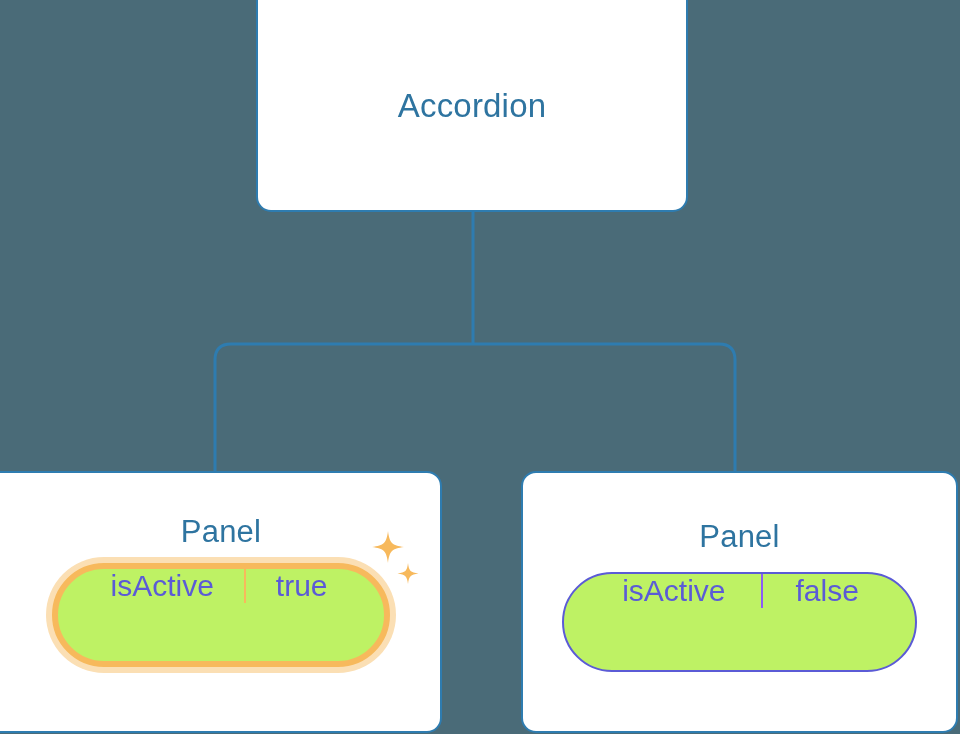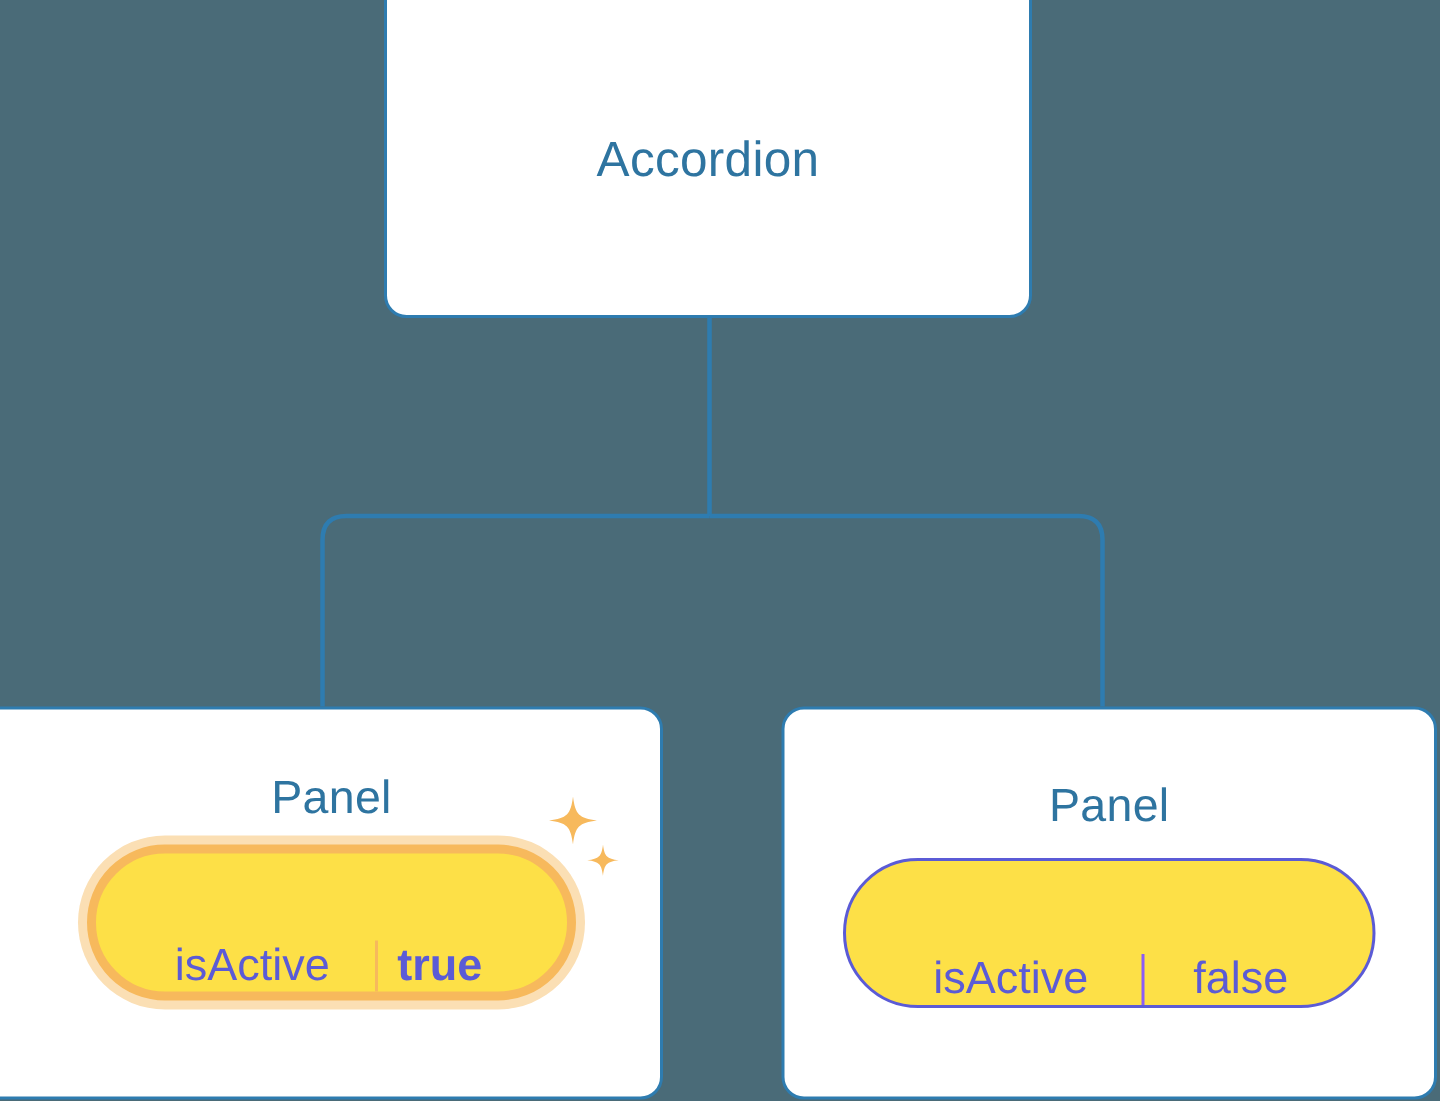--- a/index.html
+++ b/index.html
@@ -97,23 +97,23 @@
   .pill-wrap-left {
     margin-top: 16px;
     margin-left: 20px;
   }
   .pill-wrap-right {
     margin-top: 20px;
   }
 
   .pill {
     display: flex;
-    align-items: flex-end;
+    align-items: flex-start;
     box-sizing: border-box;
-    background: #fde047;
+    background: #bef264;
   }
 
   
   .pill-plain {
     border: 2px solid #5b5bd6;
     border-radius: 999px;
     height: 100px;
   }
   .pill-plain .pill-key,
   .pill-plain .pill-val {
@@ -147,22 +147,22 @@
     justify-content: center;
     font-size: 30px;
     color: #5b5bd6;
     white-space: nowrap;
   }
   .pill-highlight .pill-key {
     font-weight: 400;
     padding: 0 30px 0 52px;
   }
   .pill-highlight .pill-val {
-    font-weight: 700;
-    padding: 0 56px 0 13px;
+    font-weight: 400;
+    padding: 0 56px 0 30px;
     border-left: 2px solid #f7b95c;
   }
 
   
   .sparkles {
     position: absolute;
     right: -36px;
     top: -34px;
     width: 60px;
     height: 66px;

